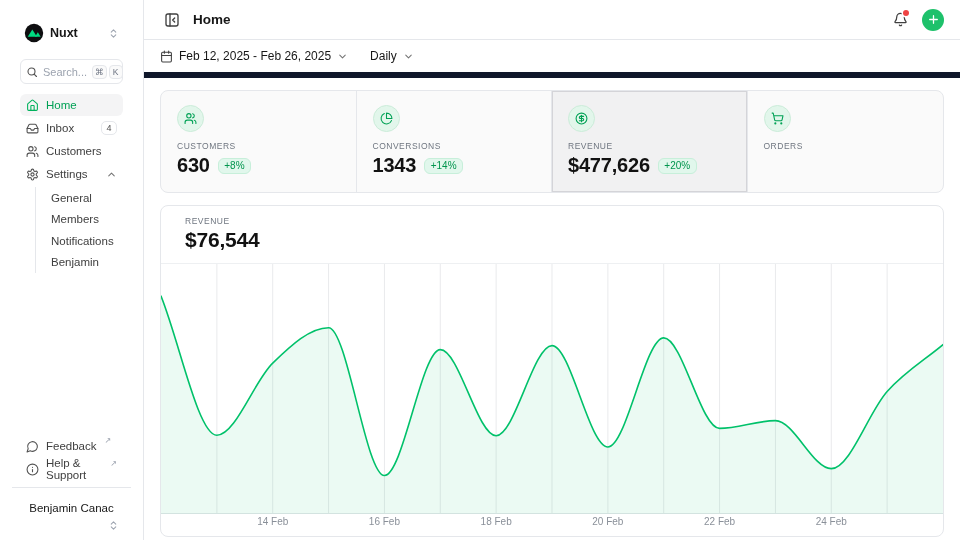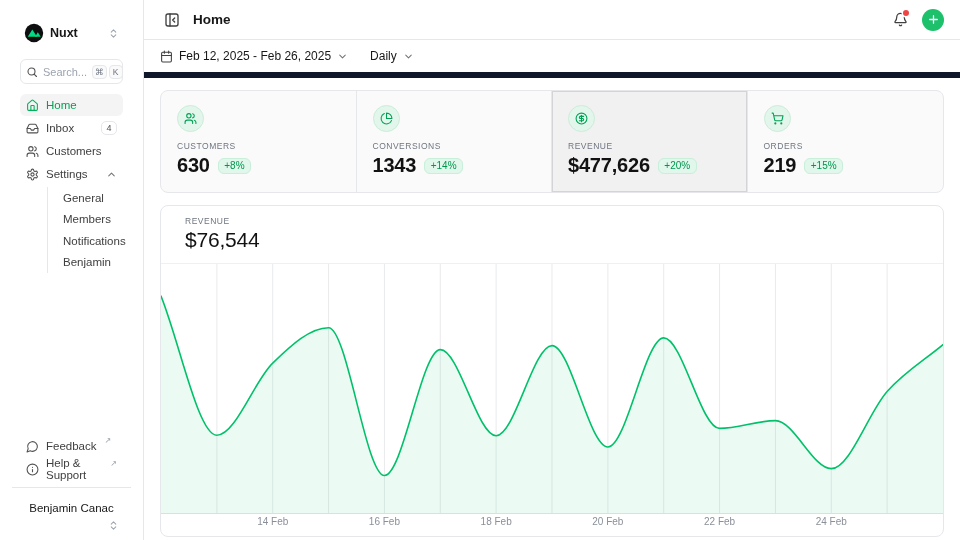--- a/index.html
+++ b/index.html
@@ -20,21 +20,21 @@
   .kbd { min-width:14px; height:14px; border:1px solid #e5e7eb; border-radius:4px; background:#fafafa; color:#6b7280; font-size:8.5px; display:flex; align-items:center; justify-content:center; padding:0 2px; }
 
   .nav { margin-top:10px; display:flex; flex-direction:column; gap:1px; }
   .nav-item { display:flex; align-items:center; gap:7px; height:22px; padding:0 6px; border-radius:6px; font-size:11.5px; color:#404040; cursor:pointer; }
   .nav-item .ic { display:flex; color:#525252; }
   .nav-item.active { background:#f4f4f5; color:#00a155; font-weight:500; }
   .nav-item.active .ic { color:#00b15c; }
   .count-badge { margin-left:auto; border:1px solid #e5e7eb; background:#fff; border-radius:5px; font-size:9px; color:#525252; padding:1px 4.5px; line-height:1.2; }
   .chev-right { margin-left:auto; color:#737373; display:flex; }
 
-  .subnav { margin:1px 0 0 27px; padding-left:11px; border-left:1px solid #e5e7eb; display:flex; flex-direction:column; }
+  .subnav { margin:1px 0 0 15px; padding-left:11px; border-left:1px solid #e5e7eb; display:flex; flex-direction:column; }
   .subnav-item { height:21.5px; display:flex; align-items:center; font-size:11.5px; color:#404040; padding:0 4px; border-radius:6px; cursor:pointer; }
 
   .sb-spacer { flex:1; }
   .sb-footer { display:flex; flex-direction:column; gap:1px; }
   .ext-mark { font-size:8px; color:#9ca3af; margin-left:1px; align-self:flex-start; line-height:1.6; }
   .sb-divider { border-top:1px solid #e5e7eb; margin:7px -8px 6px; }
   .user-row { display:flex; align-items:center; gap:6px; padding:2px 4px; height:26px; border-radius:6px; cursor:pointer;flex-direction:column; }
   .user-name { font-size:11.5px; font-weight:500; color:#171717; white-space:nowrap; }
   .avatar { width:18px; height:18px; min-width:18px; border-radius:50%; background:#2c2c31; position:relative; overflow:hidden; }
   .avatar::before { content:""; position:absolute; top:3.5px; left:6px; width:6px; height:6px; border-radius:50%; background:#71727a; }
@@ -66,21 +66,21 @@
   .stat-ic { width:27px; height:27px; border-radius:50%; background:#e2f6eb; border:1px solid #cbecd9; display:flex; align-items:center; justify-content:center; color:#00a155; }
   .stat-label { margin-top:9px; font-size:8.5px; letter-spacing:.06em; color:#6f7680; font-weight:500; }
   .stat-value-row { margin-top:3px; display:flex; align-items:center; gap:8px; }
   .stat-value { font-size:20px; font-weight:700; color:#121212; letter-spacing:-.2px; }
   .delta-badge { font-size:10px; font-weight:500; color:#00954d; background:#e1f7ec; border:1px solid #c7efda; border-radius:6px; padding:1.5px 5.5px; }
 
   
   .chart-card { border:1px solid #e5e7eb; border-radius:8px; background:#fff; height:332px; min-height:332px; display:flex; flex-direction:column; overflow:hidden; }
   .chart-head { padding:10px 24px 11px; border-bottom:1px solid #eef0f2; }
   .chart-label { font-size:8.5px; letter-spacing:.06em; color:#6f7680; font-weight:500; }
-  .chart-value { margin-top:2px; font-size:21px; font-weight:400; color:#121212; letter-spacing:-.2px; }
+  .chart-value { margin-top:2px; font-size:21px; font-weight:700; color:#121212; letter-spacing:-.2px; }
   .chart-body { position:relative; height:250px; }
   .chart-body svg { position:absolute; inset:0; display:block; }
   .x-axis { position:relative; height:24px; }
   .xtick { position:absolute; top:4px; transform:translateX(-50%); font-size:10px; color:#8a9099; white-space:nowrap; }
 </style>
 </head>
 <body>
 
 <div class="app">
 
@@ -331,24 +331,20 @@
 
         <div class="stat-card">
           <span class="stat-ic">
             <svg viewBox="0 0 24 24" width="13" height="13" fill="none" stroke="currentColor" stroke-width="2" stroke-linecap="round" stroke-linejoin="round">
                 <circle cx="8" cy="21" r="1"></circle>
                 <circle cx="19" cy="21" r="1"></circle>
                 <path d="M2.05 2.05h2l2.66 12.42a2 2 0 0 0 2 1.58h9.78a2 2 0 0 0 1.95-1.57l1.65-7.43H5.12"></path>
               </svg>
           </span>
           <div class="stat-label">ORDERS</div>
-          <div class="stat-value-row">
-            <span class="stat-value">219</span>
-            <span class="delta-badge">+15%</span>
-          </div>
         </div>
       </div>
 
       <div class="chart-card">
         <div class="chart-head">
           <div class="chart-label">REVENUE</div>
           <div class="chart-value">$76,544</div>
         </div>
         <div class="chart-body" id="chart-body">
             <svg viewBox="0 0 788 250" width="100%" height="250" preserveAspectRatio="none">

